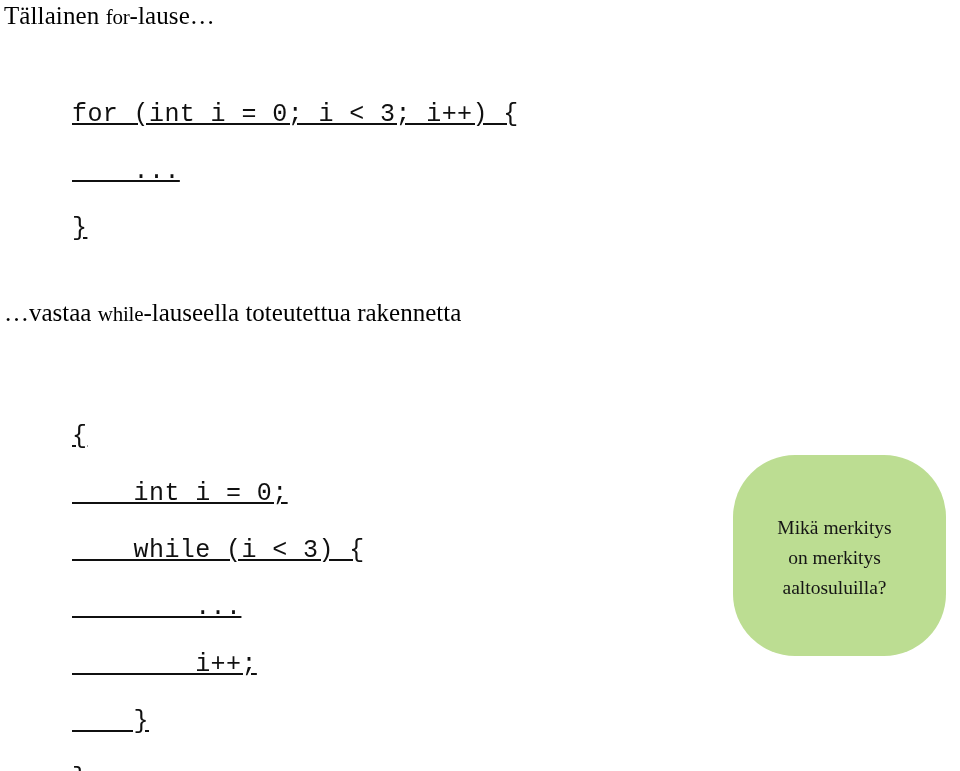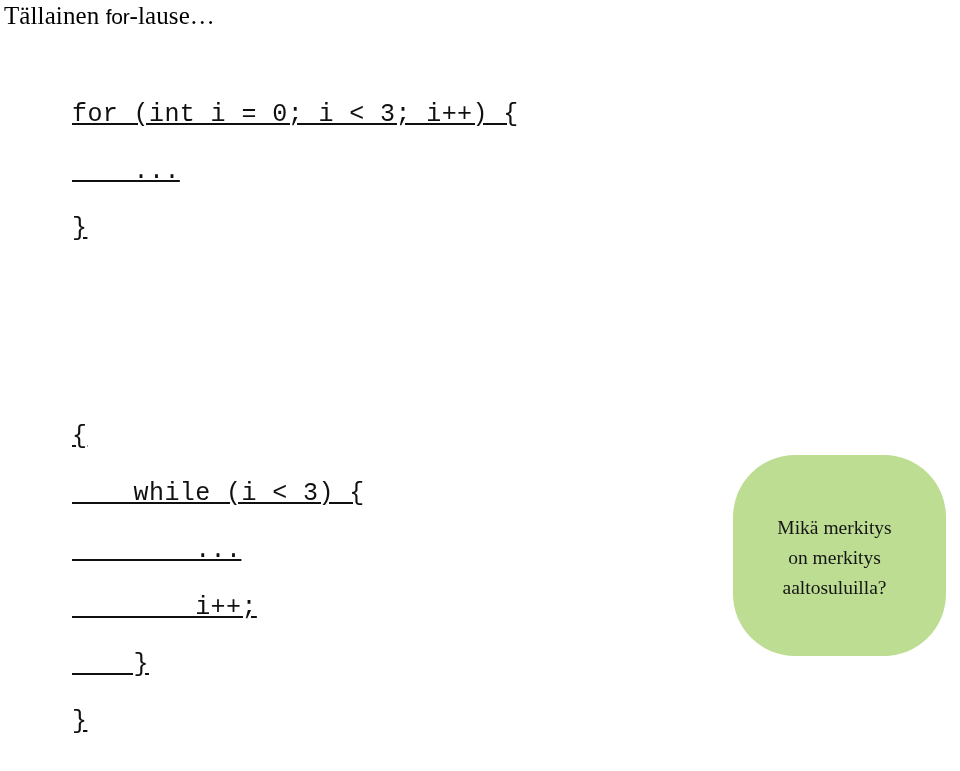--- a/index.html
+++ b/index.html
@@ -26,21 +26,21 @@
   .title {
     position: absolute;
     left: 4px;
     top: 0px;
     font-size: 25px;
     line-height: 32px;
     white-space: pre;
     letter-spacing: 0.1px;
   }
   .mono-inline {
-    font-family: Liberation Sans, sans-serif;
+    font-family: Liberation Serif, serif;
     font-size: 21px;
     letter-spacing: -0.2px;
   }
 
   
   .code-block {
     position: absolute;
     font-family: "Liberation Mono", "DejaVu Sans Mono", monospace;
     font-size: 25px;
     line-height: 57px;
@@ -98,20 +98,21 @@
 </style>
 </head>
 <body style="background: rgb(255, 255, 255);">
 
 <div class="slide">
 
   <div class="title"><span>Tällainen </span><span class="mono-inline">for</span><span>-lause…</span></div>
 
   <div class="code-block" id="code-block-1"><span class="code-line">for (int i = 0; i &lt; 3; i++) {</span><span class="code-line">    ...</span><span class="code-line">}</span></div>
 
+  <div class="prose"><span>…vastaa </span><span class="mono-inline">while</span><span>-lauseella toteutettua rakennetta</span></div>
 
-  <div class="code-block" id="code-block-2"><span class="code-line">{</span><span class="code-line">    while (i &lt; 3) {</span><span class="code-line">        ...</span><span class="code-line">        i++;</span><span class="code-line">    }</span><span class="code-line">}</span></div>
+  <div class="code-block" id="code-block-2"><span class="code-line">{</span><span class="code-line">    int i = 0;</span><span class="code-line">    while (i &lt; 3) {</span><span class="code-line">        ...</span><span class="code-line">        i++;</span><span class="code-line">    }</span><span class="code-line">}</span></div>
 
   <div class="callout" style="background: rgb(188, 221, 146);">
     <div class="callout-text"><span>Mikä merkitys</span><br><span>on merkitys</span><br><span>aaltosuluilla?</span></div>
   </div>
 
 </div>
 
 </body></html>

